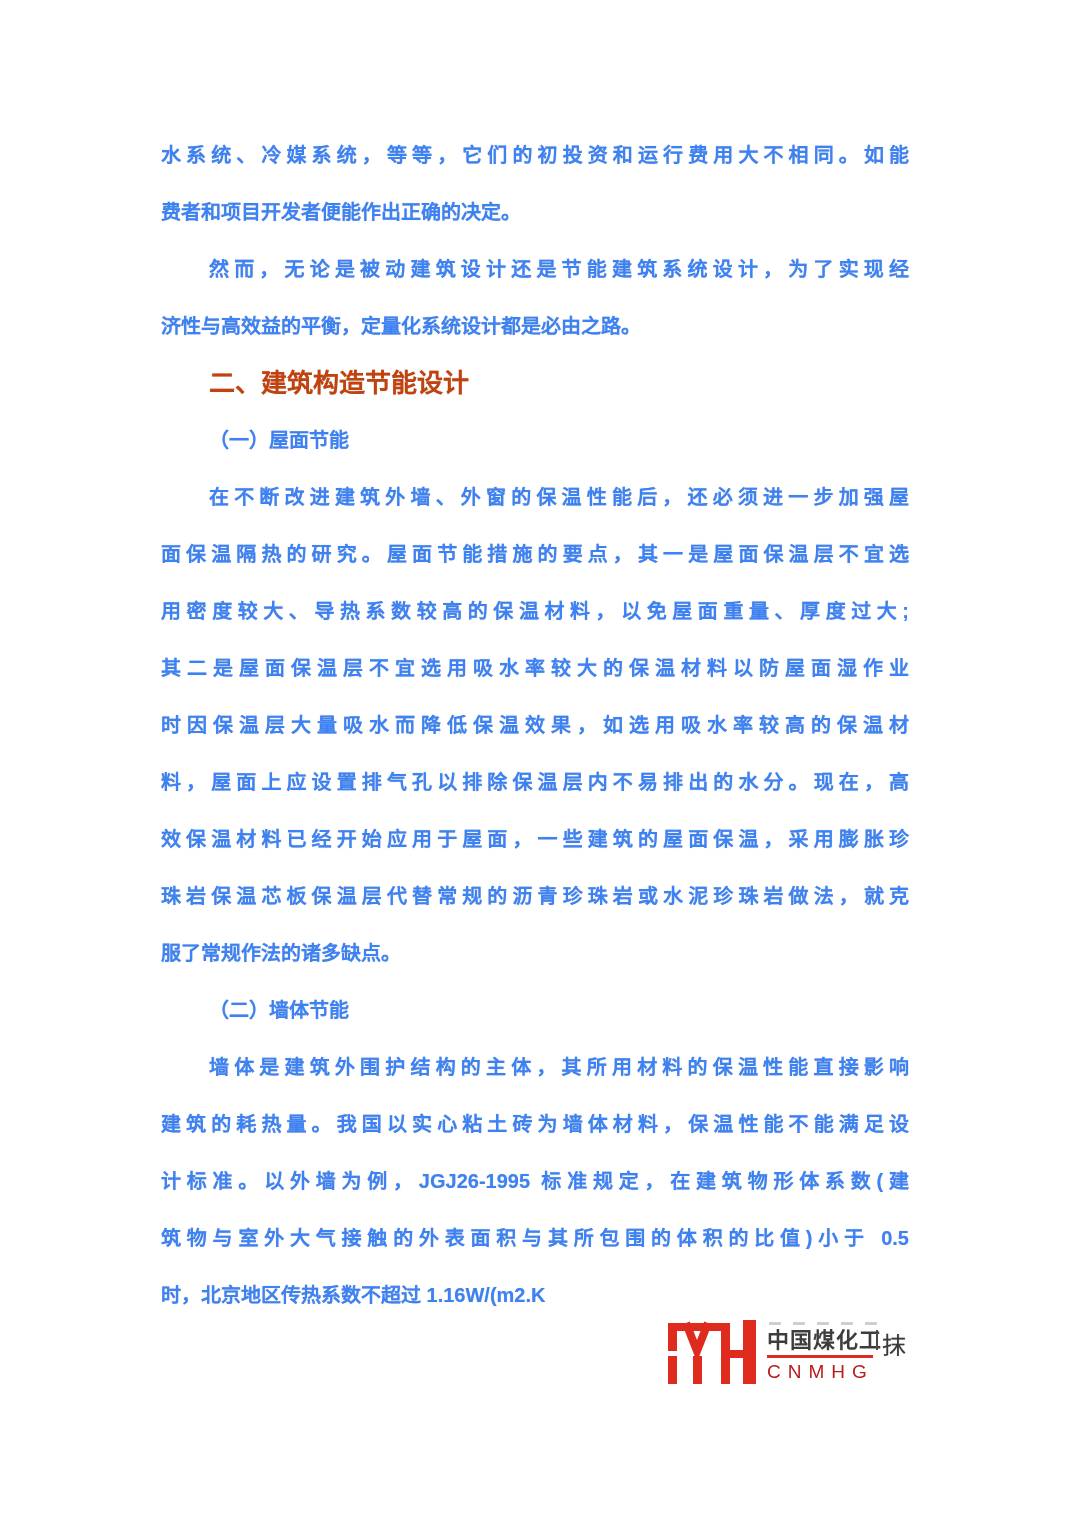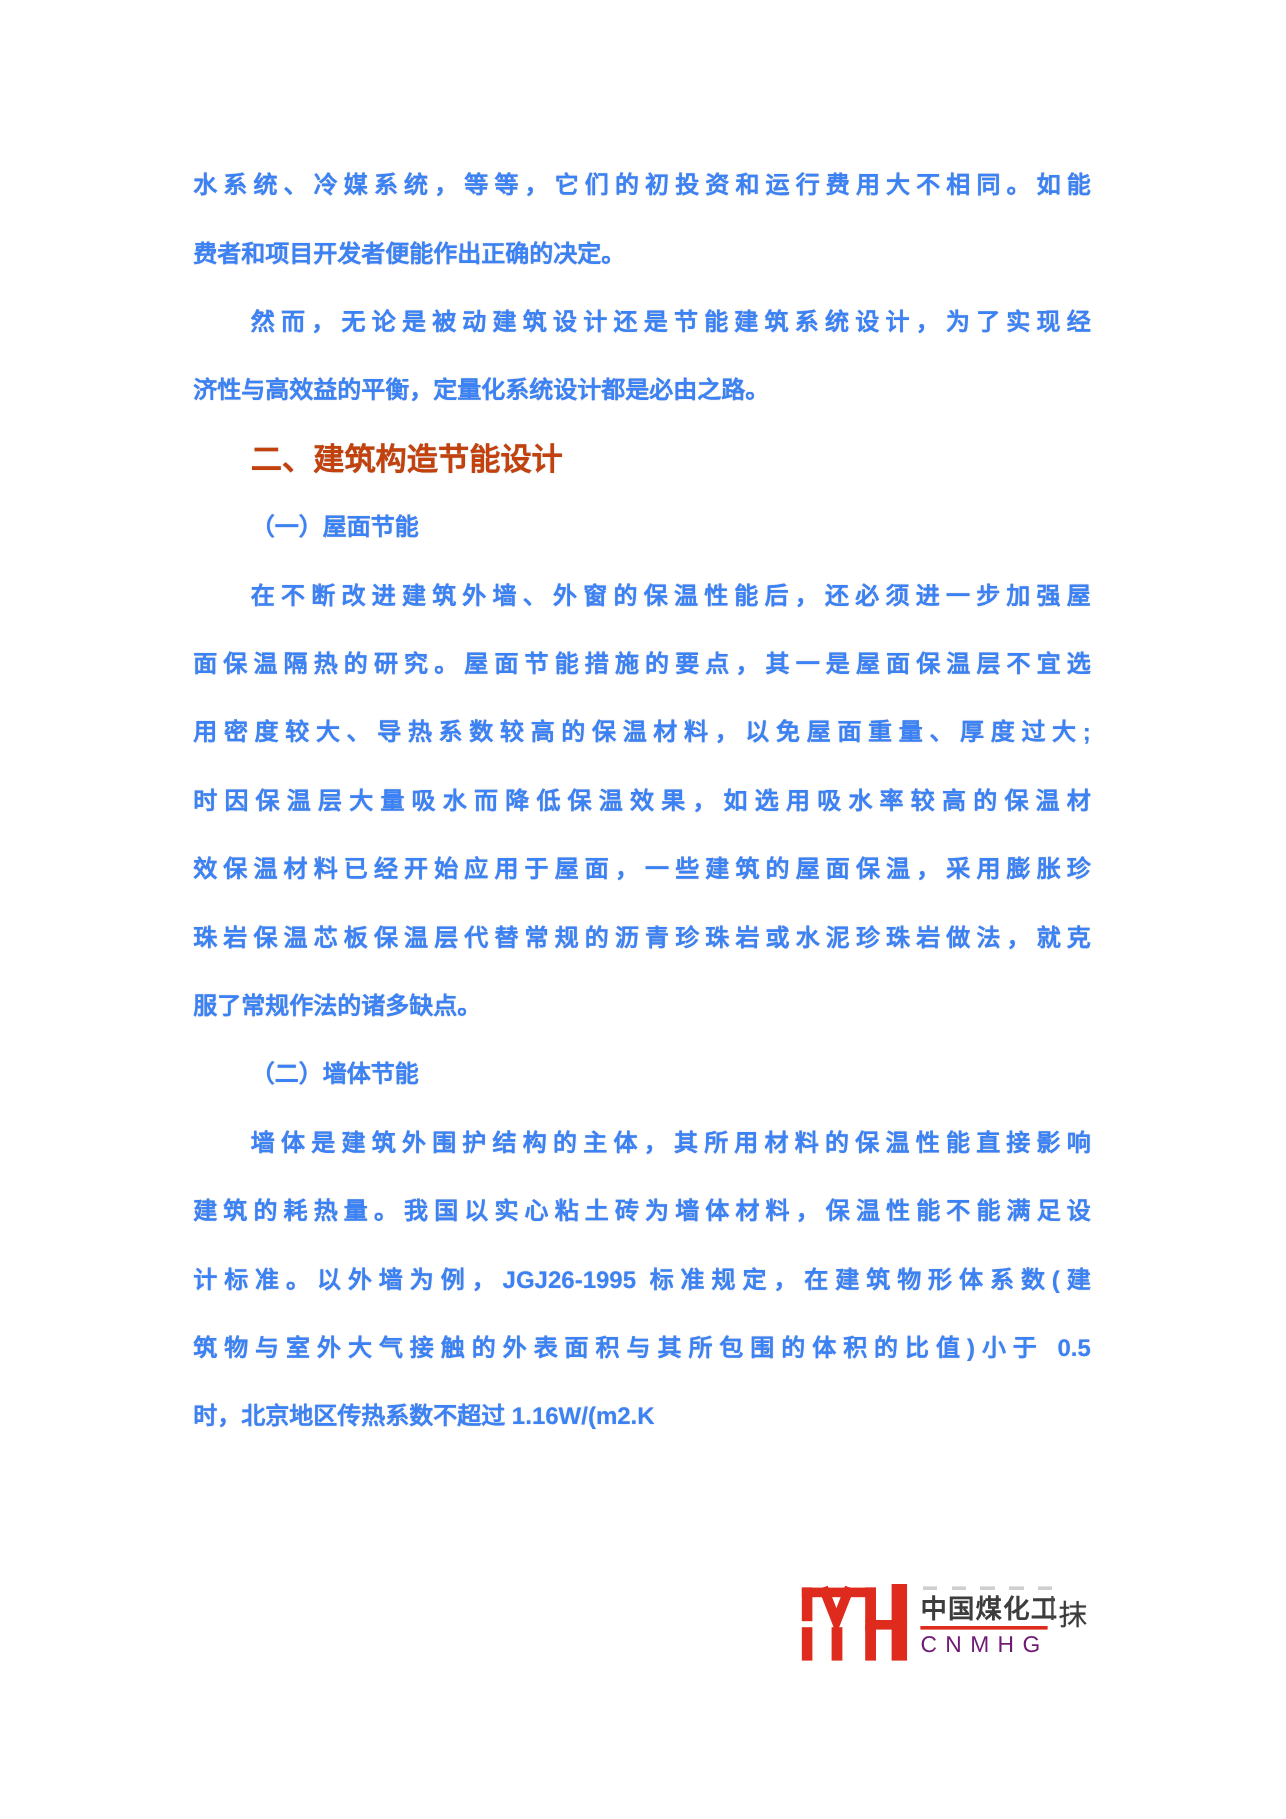--- a/index.html
+++ b/index.html
@@ -80,21 +80,21 @@
     white-space: nowrap;
   }
   .wm-underline {
     width: 106px;
     height: 3px;
     margin: 2px 0 3px 0;
   }
   .wm-code {
     font-size: 19px;
     letter-spacing: 7px;
-    color: #701a75;
+    color: #b91c1c;
     font-family: "Liberation Sans", sans-serif;
     white-space: nowrap;
   }
   .remnant {
     position: absolute;
     left: 882px;
     top: 1326px;
     font-size: 24px;
     color: #3a3a3a;
     font-family: "Liberation Serif", serif;
@@ -117,21 +117,23 @@
   <div class="content">
       <div class="line justify">水系统、冷媒系统，等等，它们的初投资和运行费用大不相同。如能</div>
       <div class="line">费者和项目开发者便能作出正确的决定。</div>
       <div class="line indent justify">然而，无论是被动建筑设计还是节能建筑系统设计，为了实现经</div>
       <div class="line">济性与高效益的平衡，定量化系统设计都是必由之路。</div>
       <div class="line indent bold">二、建筑构造节能设计</div>
       <div class="line indent">（一）屋面节能</div>
       <div class="line indent justify">在不断改进建筑外墙、外窗的保温性能后，还必须进一步加强屋</div>
       <div class="line justify">面保温隔热的研究。屋面节能措施的要点，其一是屋面保温层不宜选</div>
       <div class="line justify">用密度较大、导热系数较高的保温材料，以免屋面重量、厚度过大;</div>
+      <div class="line justify">其二是屋面保温层不宜选用吸水率较大的保温材料以防屋面湿作业</div>
       <div class="line justify">时因保温层大量吸水而降低保温效果，如选用吸水率较高的保温材</div>
+      <div class="line justify">料，屋面上应设置排气孔以排除保温层内不易排出的水分。现在，高</div>
       <div class="line justify">效保温材料已经开始应用于屋面，一些建筑的屋面保温，采用膨胀珍</div>
       <div class="line justify">珠岩保温芯板保温层代替常规的沥青珍珠岩或水泥珍珠岩做法，就克</div>
       <div class="line">服了常规作法的诸多缺点。</div>
       <div class="line indent">（二）墙体节能</div>
       <div class="line indent justify">墙体是建筑外围护结构的主体，其所用材料的保温性能直接影响</div>
       <div class="line justify">建筑的耗热量。我国以实心粘土砖为墙体材料，保温性能不能满足设</div>
       <div class="line justify">计标准。以外墙为例，JGJ26-1995 标准规定，在建筑物形体系数(建</div>
       <div class="line justify">筑物与室外大气接触的外表面积与其所包围的体积的比值)小于 0.5</div>
       <div class="line">时，北京地区传热系数不超过 1.16W/(m2.K</div>
     </div>

